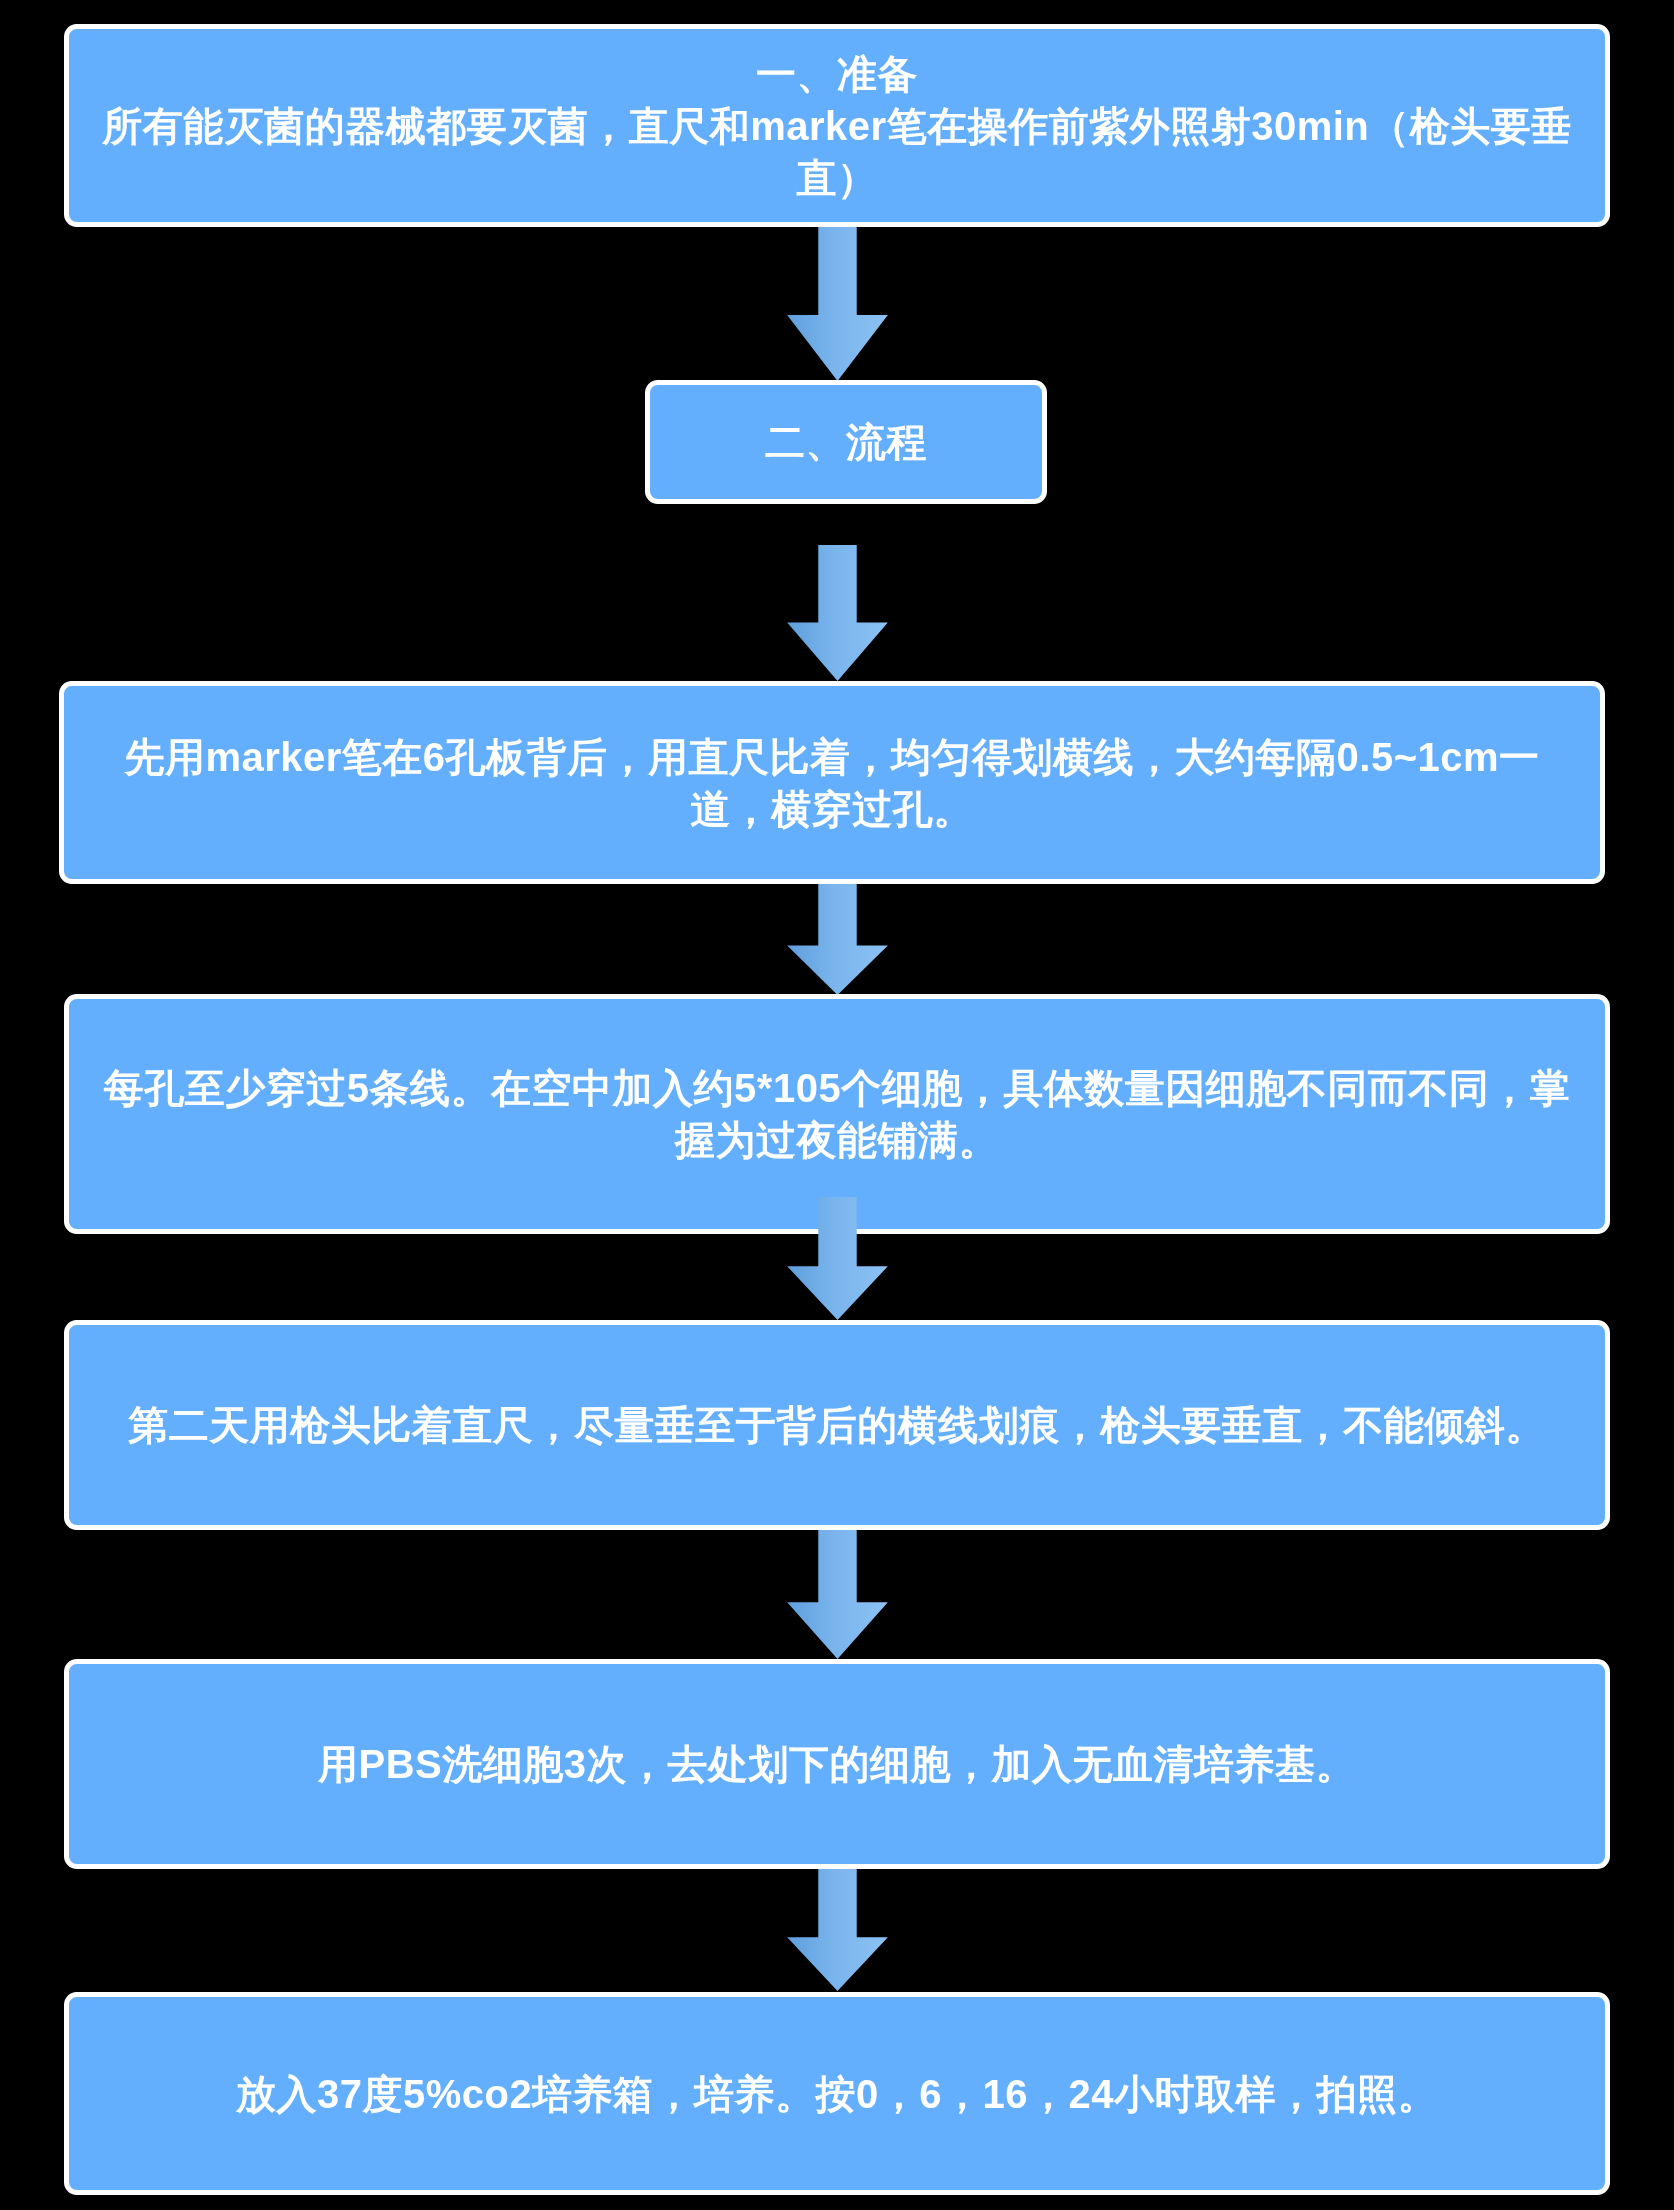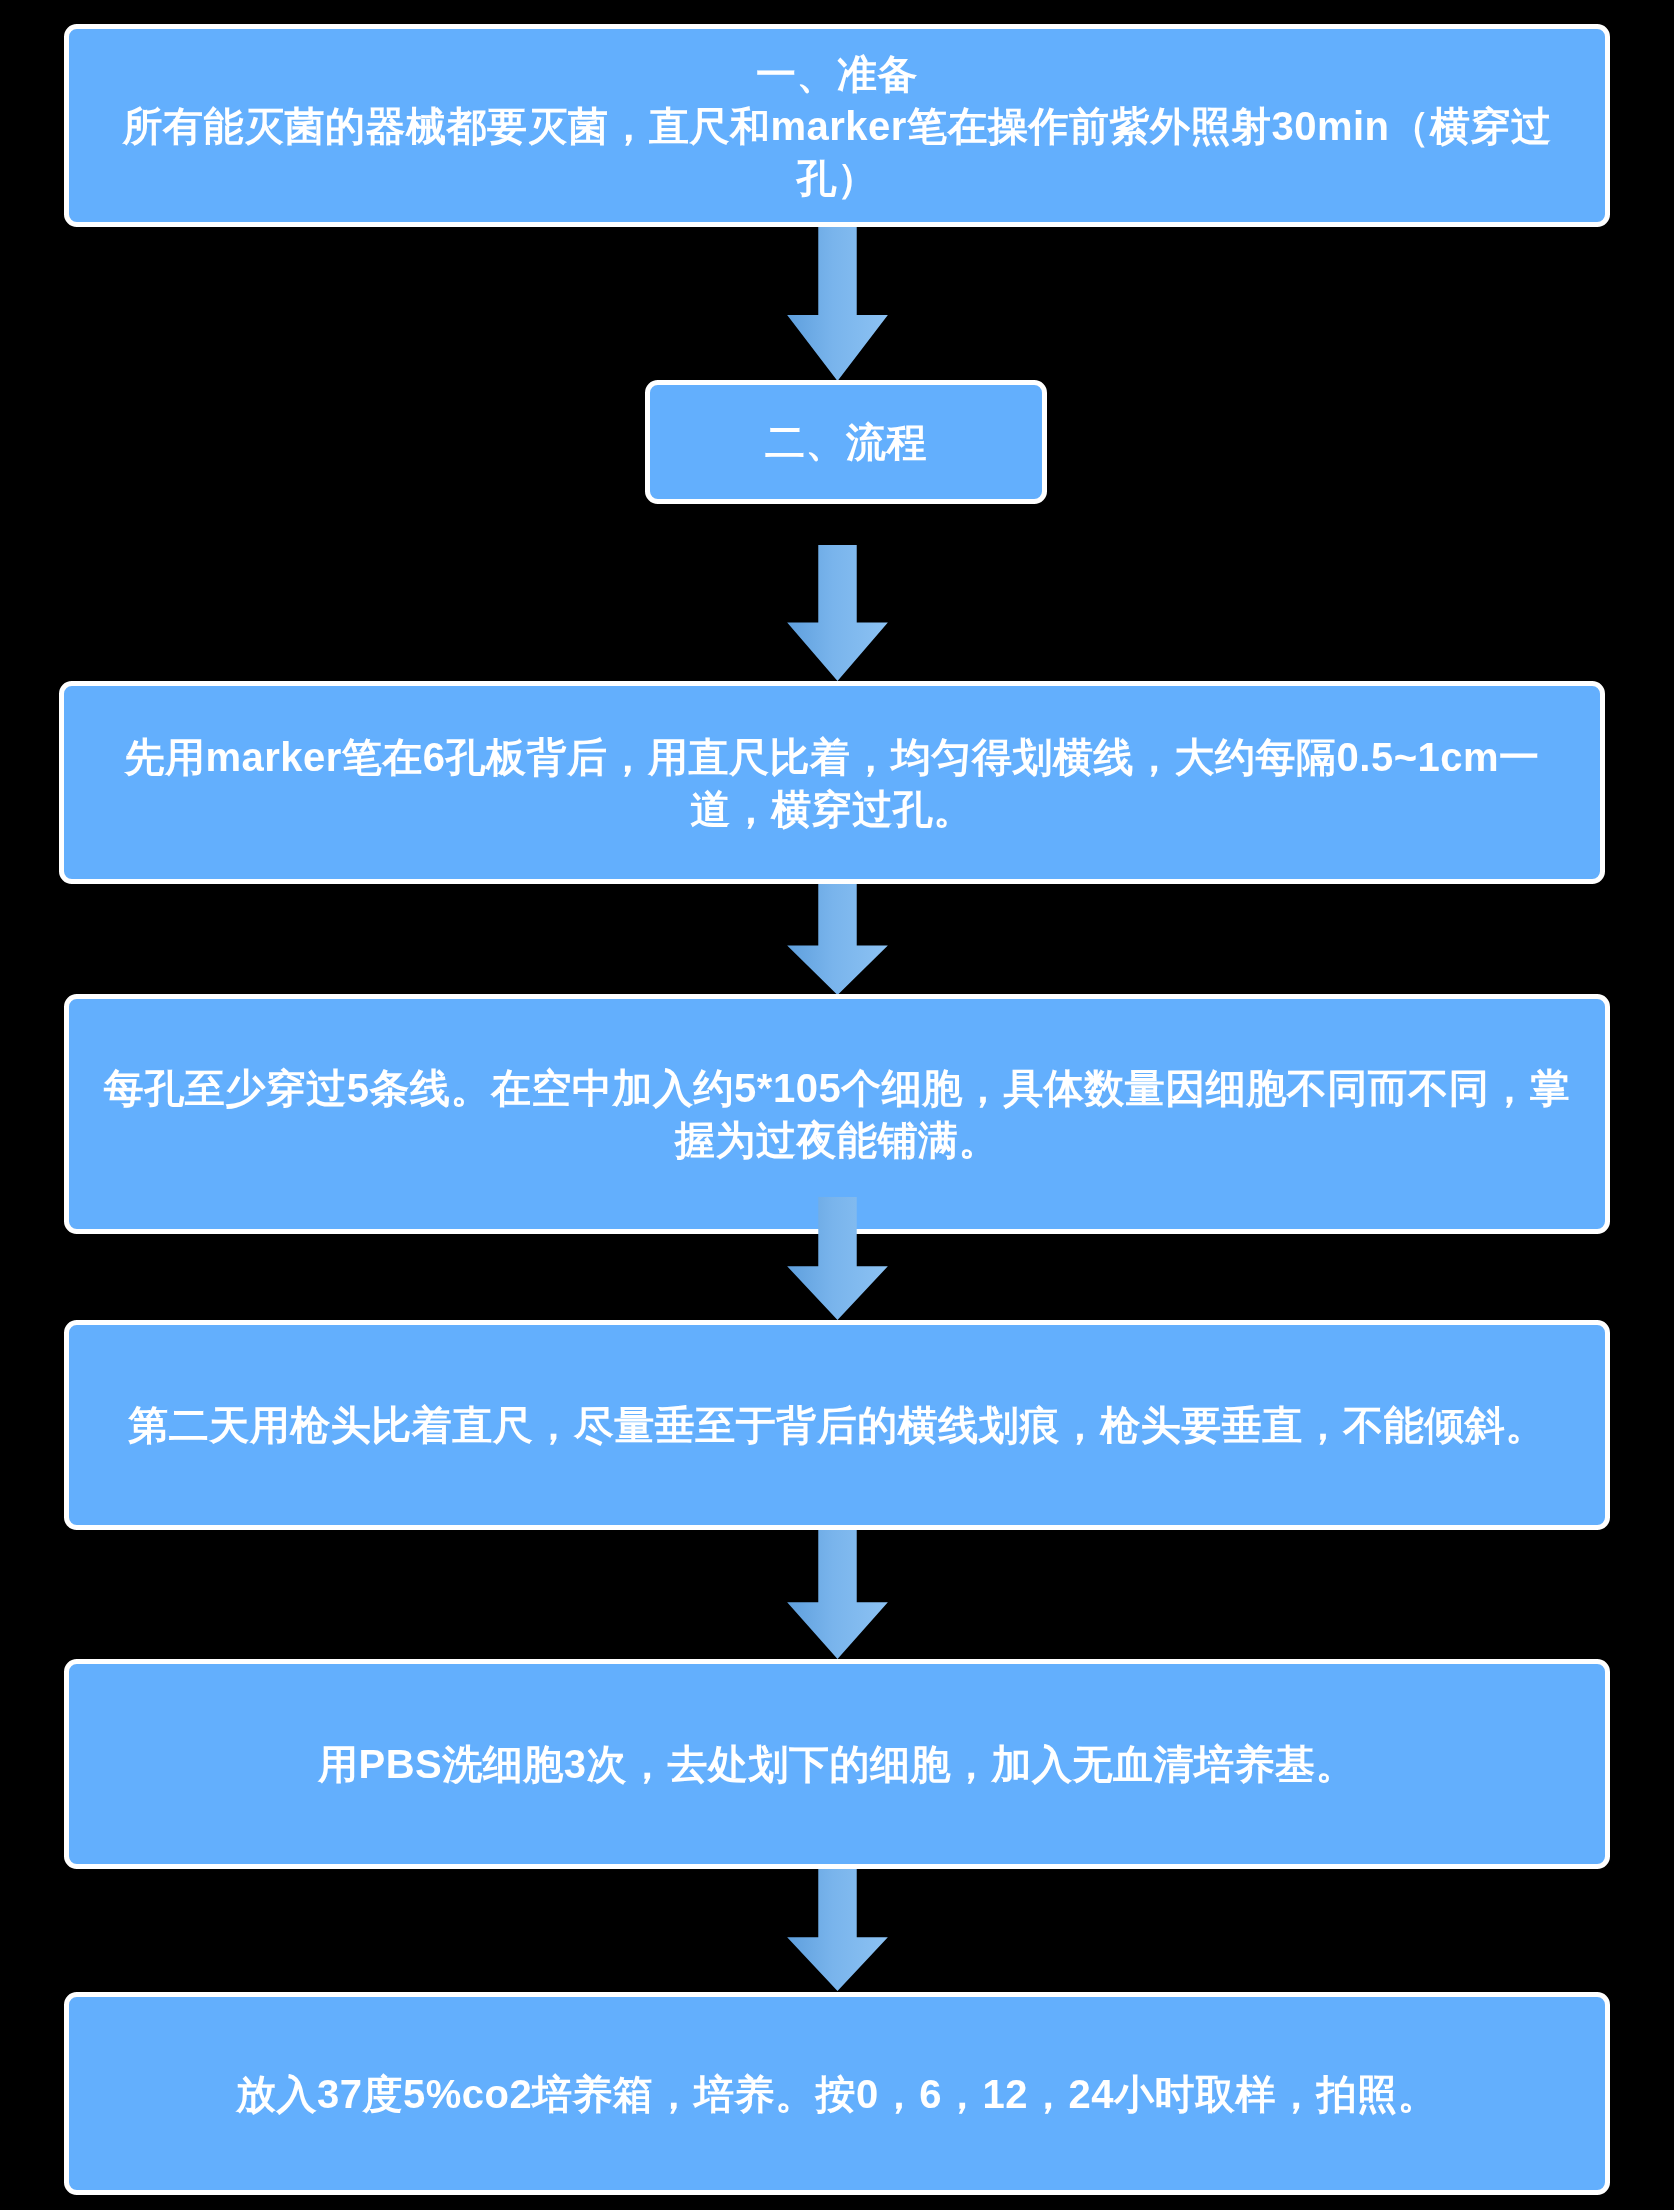--- a/index.html
+++ b/index.html
@@ -71,21 +71,21 @@
   #arrow-5 { top: 1530px; height: 129px; }
   #arrow-6 { top: 1869px; height: 122px; }
 </style>
 </head>
 <body>
 
 <div id="flowchart">
 
   <div class="node" id="node-1">
     <span class="node-text">一、准备
-所有能灭菌的器械都要灭菌，直尺和marker笔在操作前紫外照射30min（横穿过孔）</span>
+所有能灭菌的器械都要灭菌，直尺和marker笔在操作前紫外照射30min（枪头要垂直）</span>
   </div>
 
   <div class="arrow" id="arrow-1">
     <svg viewBox="0 0 130 168" preserveAspectRatio="none" aria-hidden="true">
       <defs>
         <linearGradient id="ag1" x1="0" y1="0" x2="1" y2="0">
           <stop offset="0%" stop-color="#5E9FDD"></stop>
           <stop offset="45%" stop-color="#79B4EC"></stop>
           <stop offset="100%" stop-color="#8CC2F3"></stop>
         </linearGradient>
@@ -173,17 +173,17 @@
           <stop offset="0%" stop-color="#5E9FDD"></stop>
           <stop offset="45%" stop-color="#79B4EC"></stop>
           <stop offset="100%" stop-color="#8CC2F3"></stop>
         </linearGradient>
       </defs>
       <polygon points="44,0 86,0 86,75 120,75 65,134 10,75 44,75" fill="url(#ag6)"></polygon>
     </svg>
   </div>
 
   <div class="node" id="node-7">
-    <span class="node-text">放入37度5%co2培养箱，培养。按0，6，12，24小时取样，拍照。</span>
+    <span class="node-text">放入37度5%co2培养箱，培养。按0，6，16，24小时取样，拍照。</span>
   </div>
 
 </div>
 
 
 </body></html>

